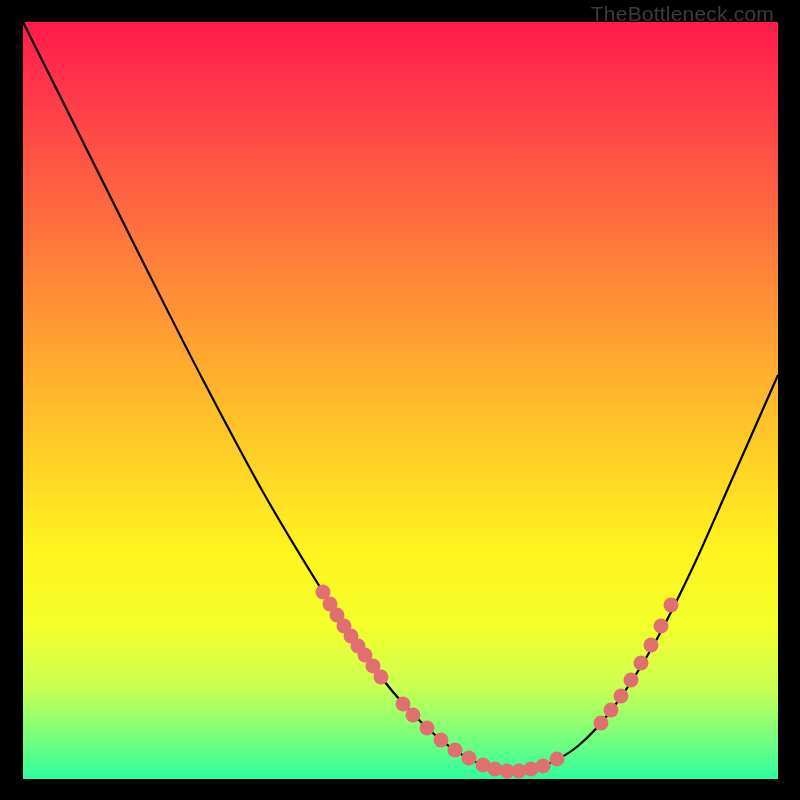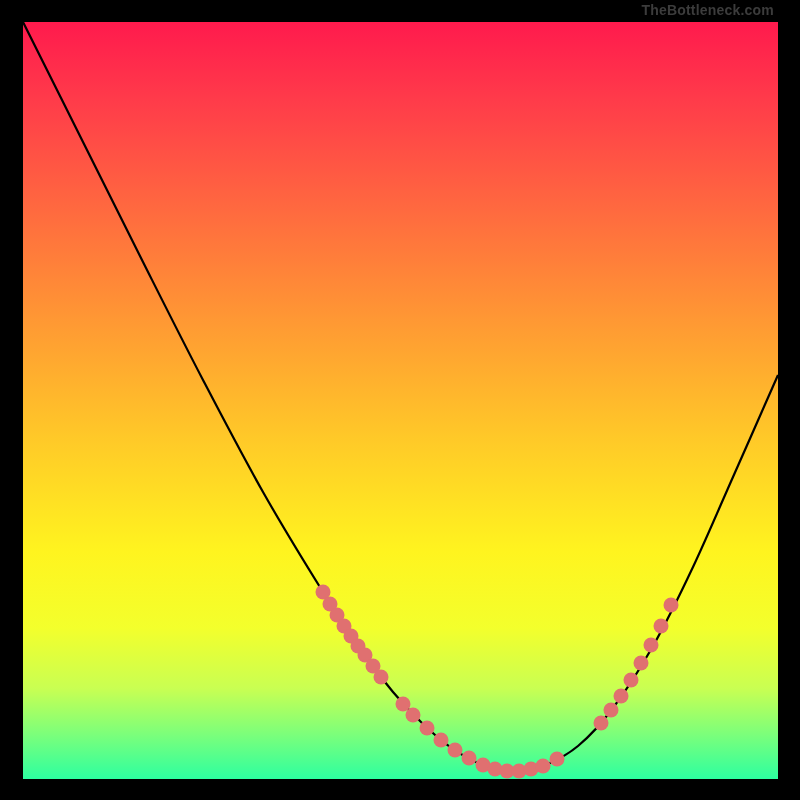--- a/index.html
+++ b/index.html
@@ -36,22 +36,22 @@
       #f3ff2c 80%,
       #c9ff52 88%,
       #7dff7a 94%,
       #2dffa0 100%);
   }
   .watermark {
     position: absolute;
     top: 2px;
     right: 26px;
     color: #3c3c3c;
-    font-size: 14px;
-    font-weight: 700;
+    font-size: 21px;
+    font-weight: 400;
     letter-spacing: 0.2px;
   }
   svg.curve {
     position: absolute;
     left: 0;
     top: 0;
     width: 755px;
     height: 757px;
     overflow: visible;
   }

